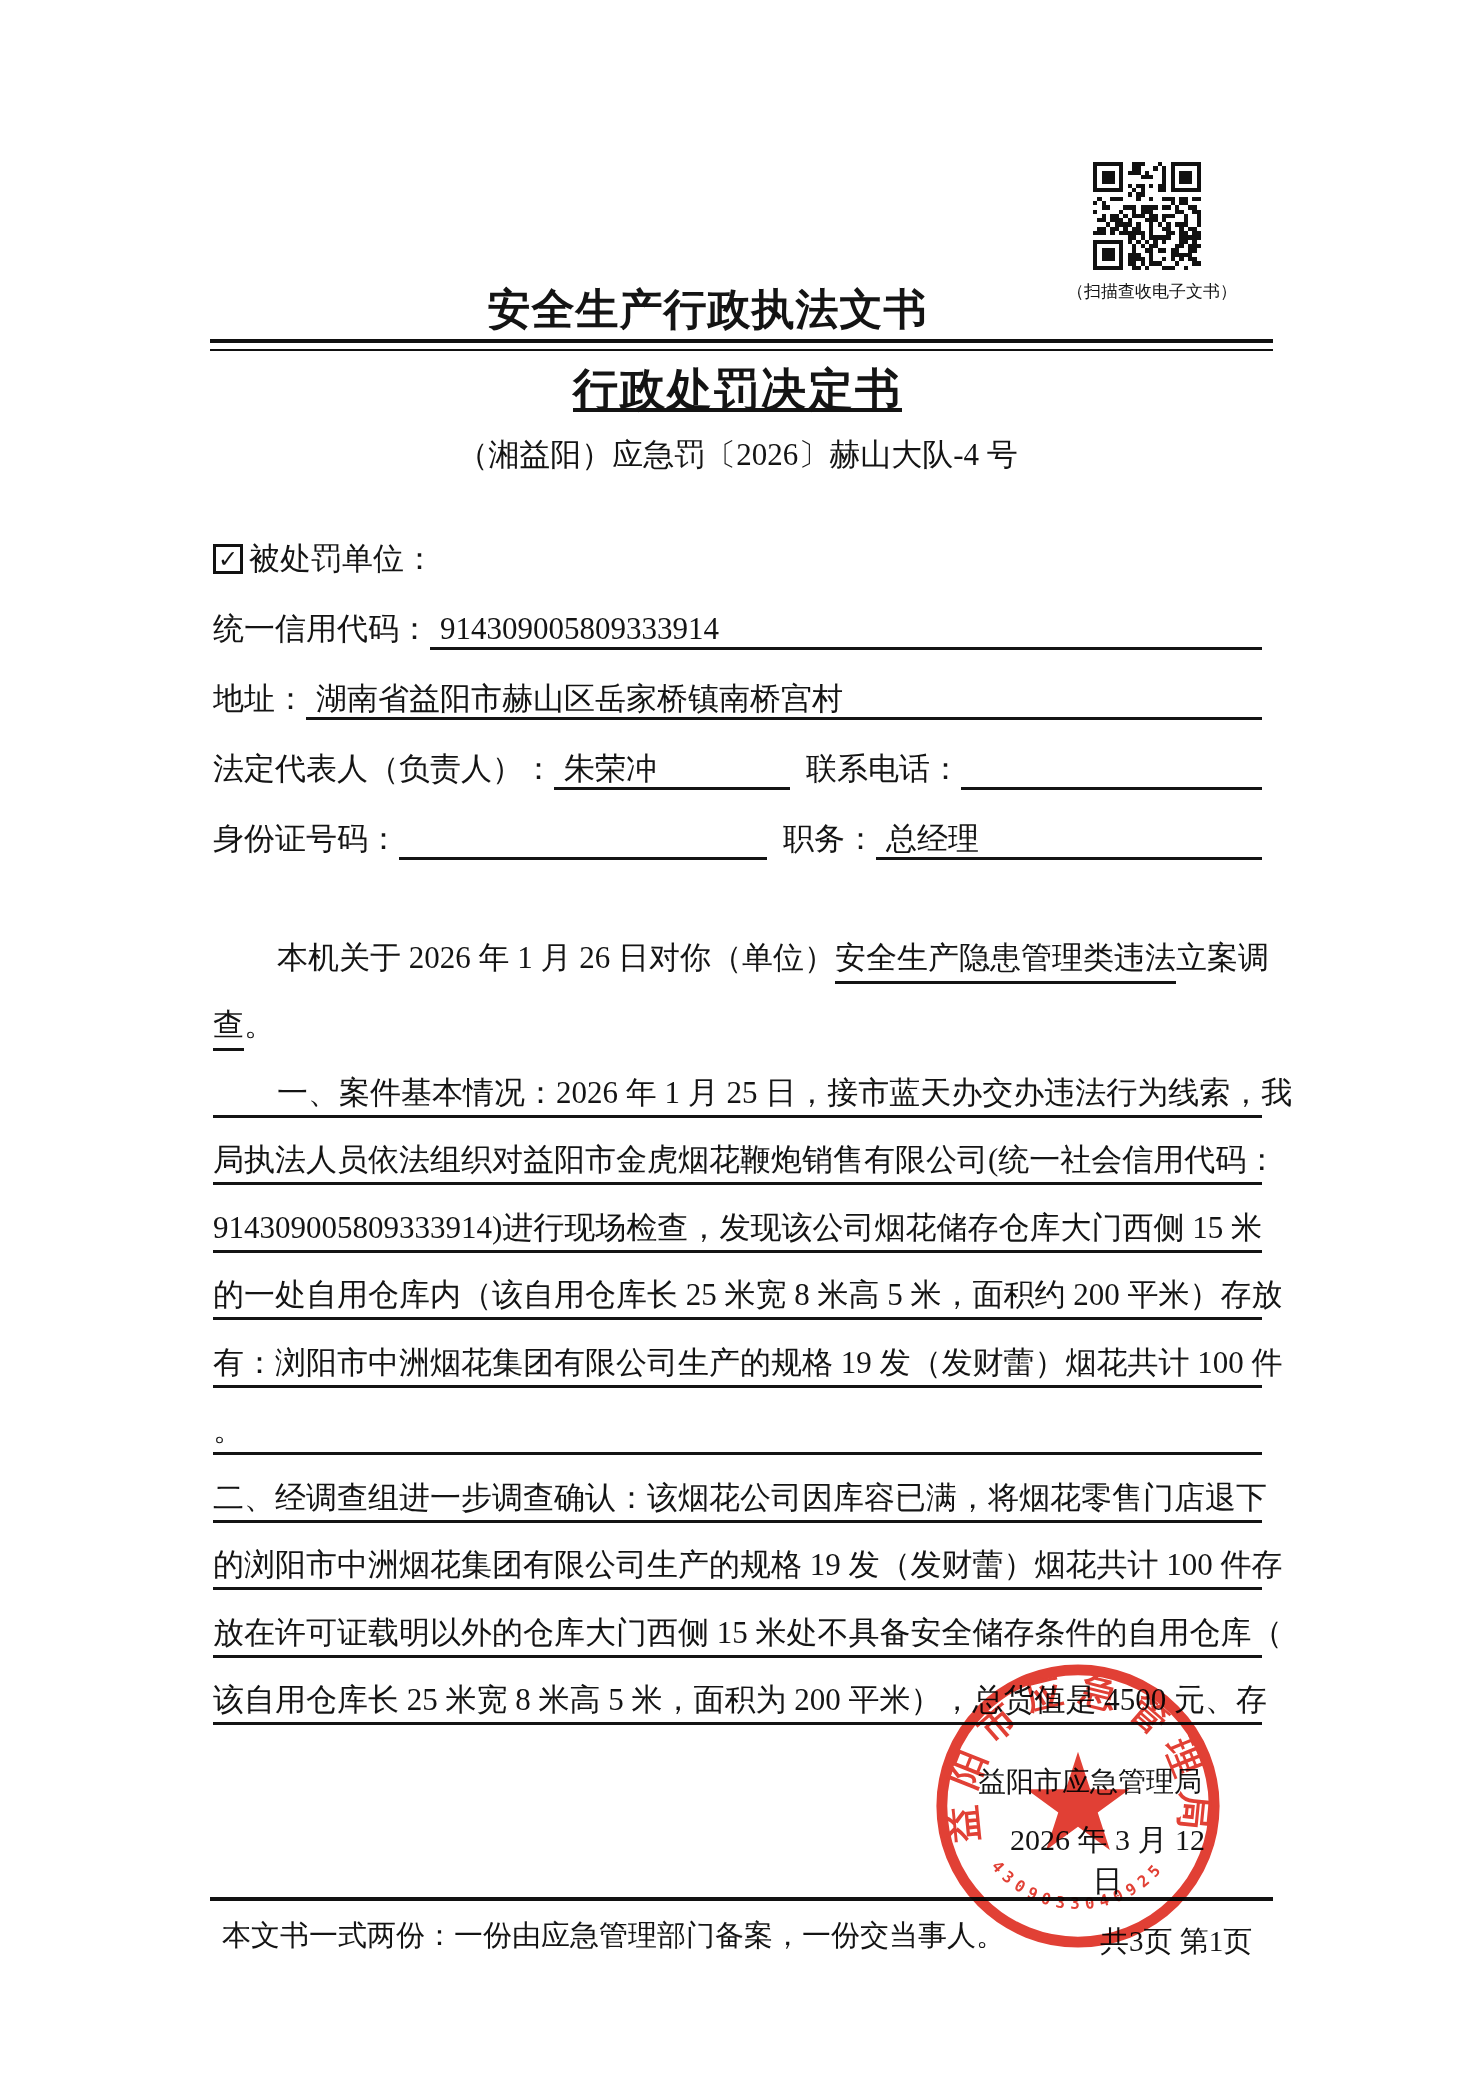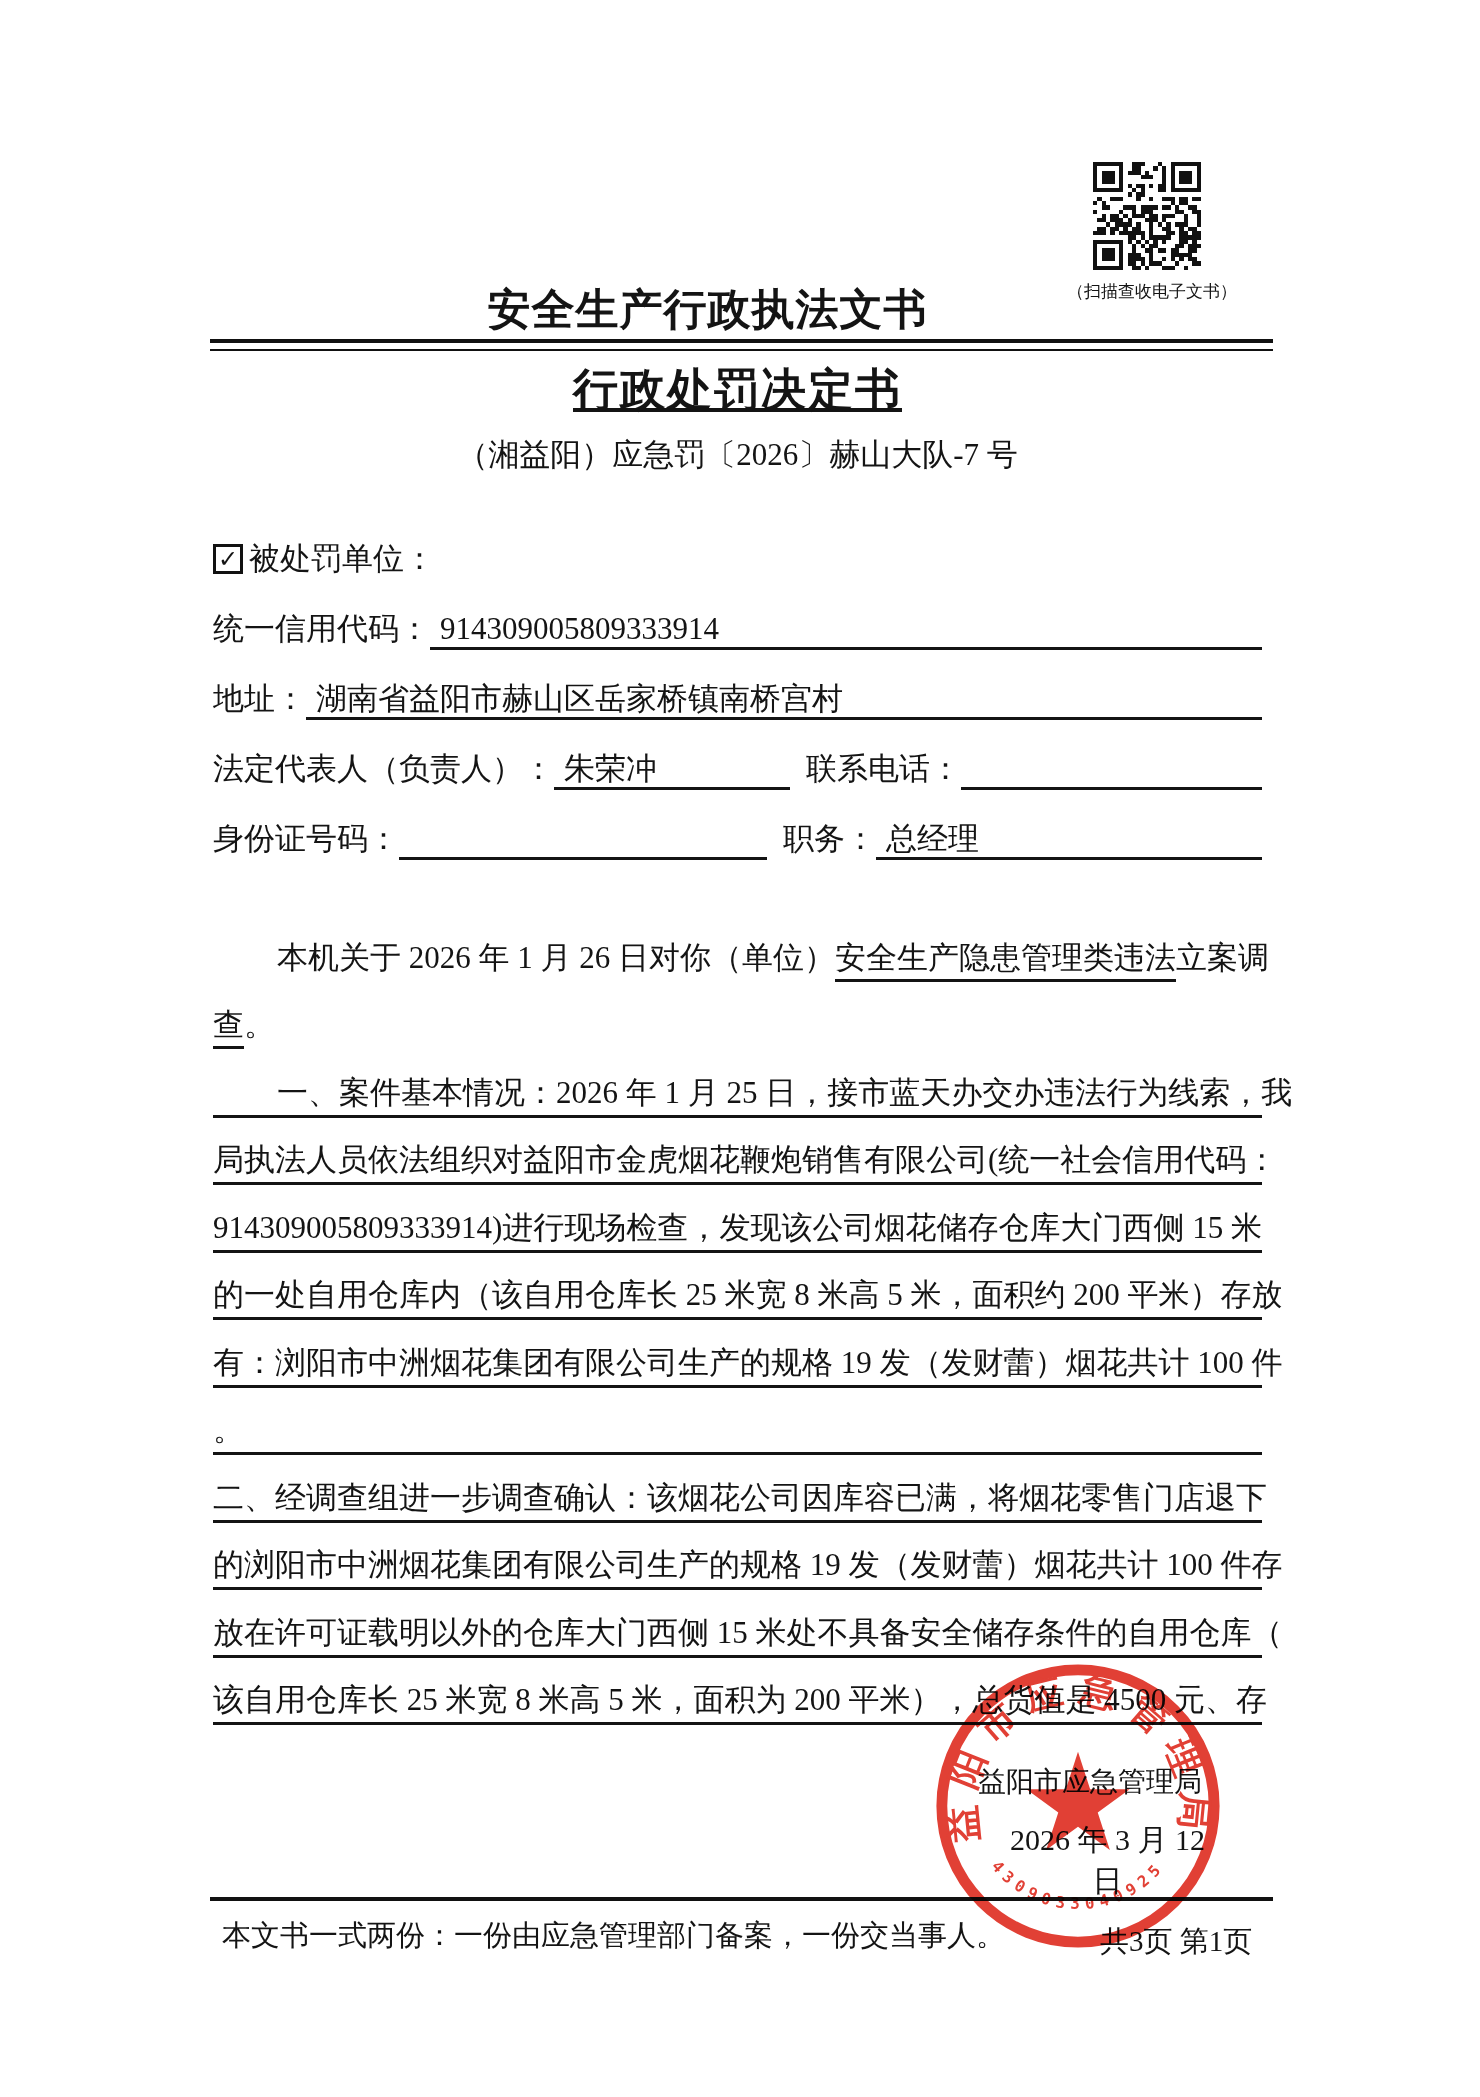--- a/index.html
+++ b/index.html
@@ -24,21 +24,21 @@
   .grow{flex:1 1 auto;}
   .checkbox{display:inline-block;width:24px;height:24px;border:3px solid #111;margin:4px 6px 0 0;
             vertical-align:top;text-align:center;line-height:24px;font-size:24px;font-weight:bold;
             font-family:"DejaVu Sans",sans-serif;}
   
   .bline{left:213px;width:1049px;height:44px;font-size:31px;line-height:44px;
          text-align:justify;text-align-last:justify;text-justify:inter-character;white-space:nowrap;}
   .bline.ul{border-bottom:3px solid #141414;}
   .bline.nojust{text-align:left;text-align-last:left;}
   .indent{text-indent:64px;}
-  .useg{border-bottom:3px solid #141414;padding-bottom:4px;}
+  .useg{border-bottom:3px solid #141414;padding-bottom:4px;font-family:Liberation Mono, monospace;}
   
   .sig-agency{left:960px;top:1763px;width:260px;text-align:center;font-size:28px;}
   .sig-date{left:995px;top:1820px;width:225px;text-align:center;font-size:30px;}
   .seal{left:930px;top:1658px;width:296px;height:296px;mix-blend-mode:multiply;opacity:.92;z-index:5;}
   .foot-rule{left:210px;top:1897px;width:1063px;border-top:4px solid #111;height:0;}
   .foot-note{left:222px;top:1916px;font-size:29px;}
   .foot-pages{left:1100px;top:1922px;font-size:29px;}
 </style>
 </head>
 <body>
@@ -272,21 +272,21 @@
         <rect x="0" y="18" width="7" height="7" fill="#111"></rect>
         <rect x="1" y="19" width="5" height="5" fill="#fff"></rect>
         <rect x="2" y="20" width="3" height="3" fill="#111"></rect>
       </svg>
   </div>
   <div class="abs qr-caption">（扫描查收电子文书）</div>
 
   <div class="abs doc-category">安全生产行政执法文书</div>
   <div class="abs rule-double"></div>
   <div class="abs doc-title">行政处罚决定书</div>
-  <div class="abs doc-number">（湘益阳）应急罚〔2026〕赫山大队-7 号</div>
+  <div class="abs doc-number">（湘益阳）应急罚〔2026〕赫山大队-4 号</div>
 
   <div class="abs frow" style="top:540px">
     <span class="checkbox">✓</span>
     <span>被处罚单位：</span>
   </div>
 
   <div class="abs frow" style="top:610px">
     <span>统一信用代码：</span>
     <span class="blank fill grow">914309005809333914</span>
   </div>

